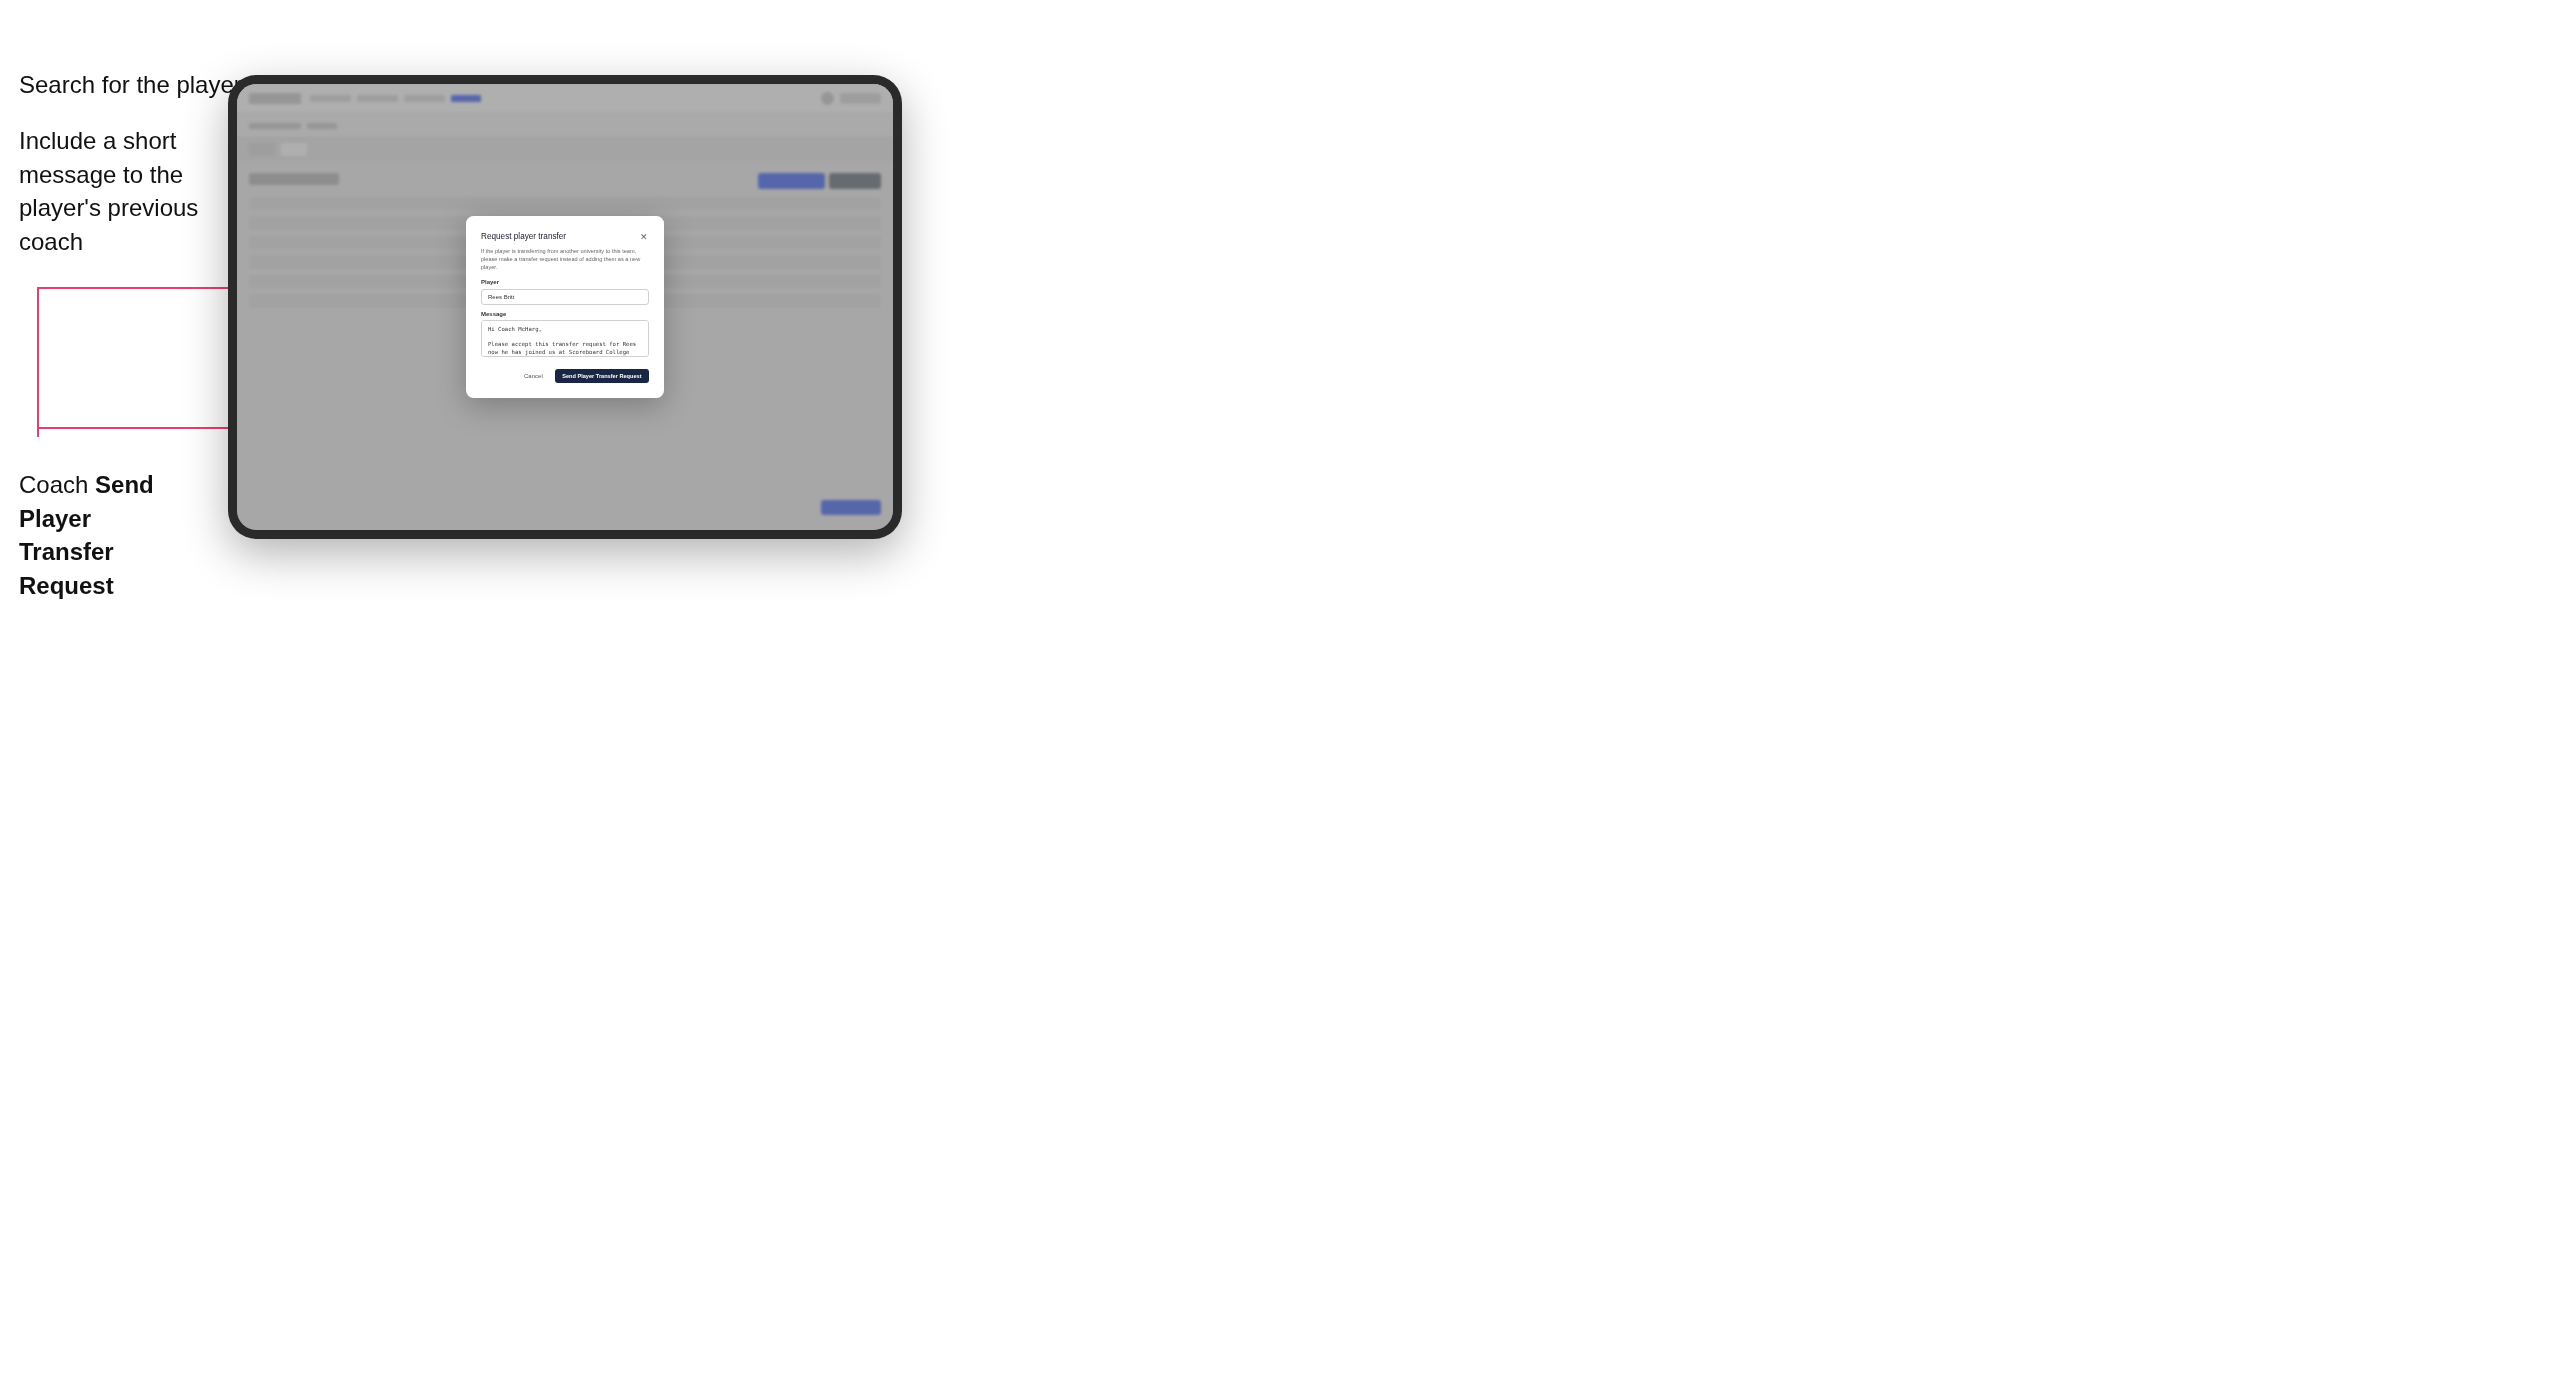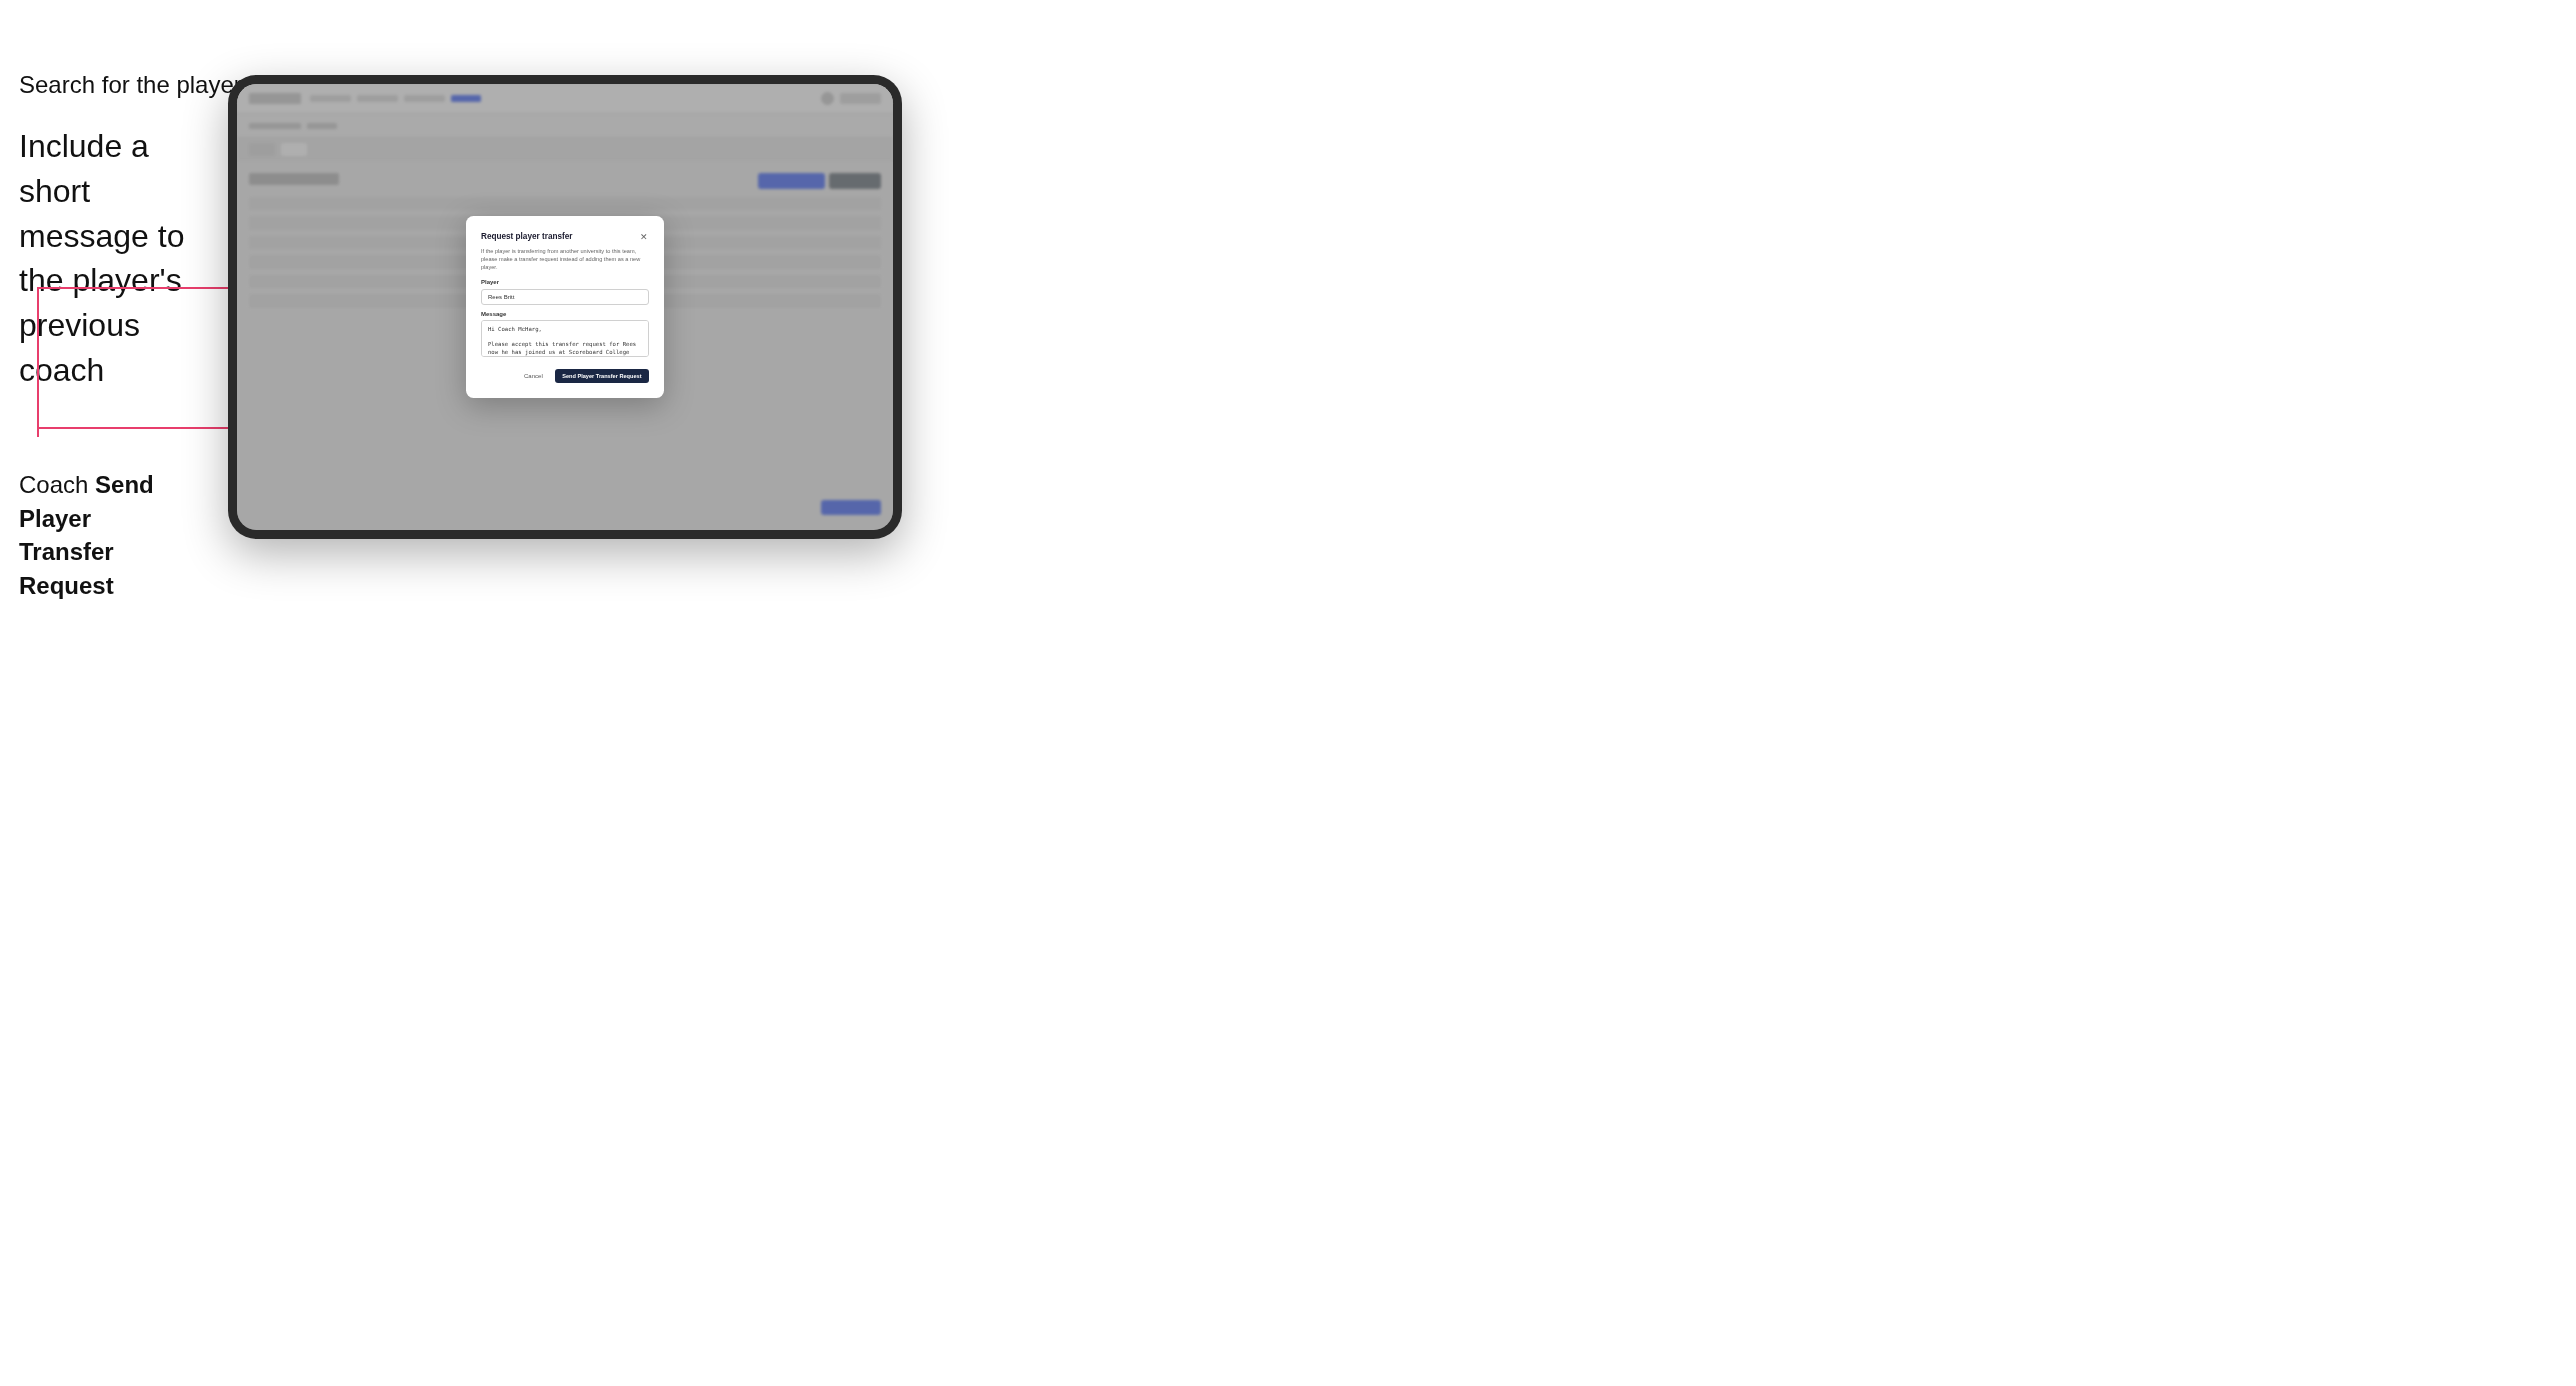--- a/index.html
+++ b/index.html
@@ -19,21 +19,21 @@
       left: 19px;
       font-size: 24px;
       color: #111;
       font-weight: 400;
     }
 
     .annotation-message {
       position: absolute;
       top: 124px;
       left: 19px;
-      font-size: 32px;
+      font-size: 24px;
       color: #111;
       font-weight: 400;
       line-height: 1.4;
       width: 195px;
     }
 
     .annotation-click {
       position: absolute;
       top: 468px;
       left: 19px;
@@ -293,21 +293,21 @@
 
     .modal-header {
       display: flex;
       align-items: center;
       justify-content: space-between;
       margin-bottom: 6px;
     }
 
     .modal-title {
       font-size: 8.2px;
-      font-weight: 700;
+      font-weight: 400;
       color: #1a1a2e;
     }
 
     .modal-close {
       width: 10.5px;
       height: 10.5px;
       cursor: pointer;
       display: flex;
       align-items: center;
       justify-content: center;

